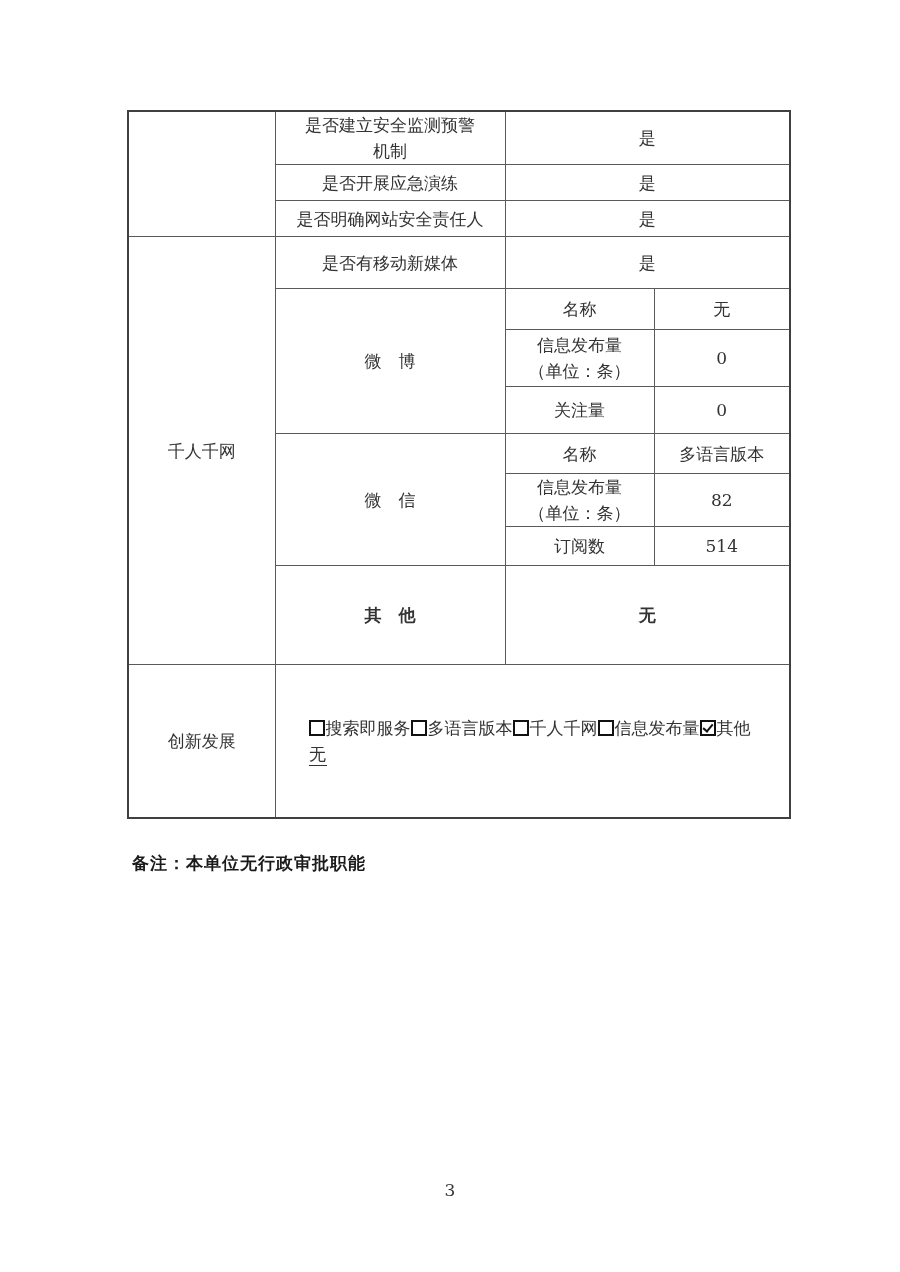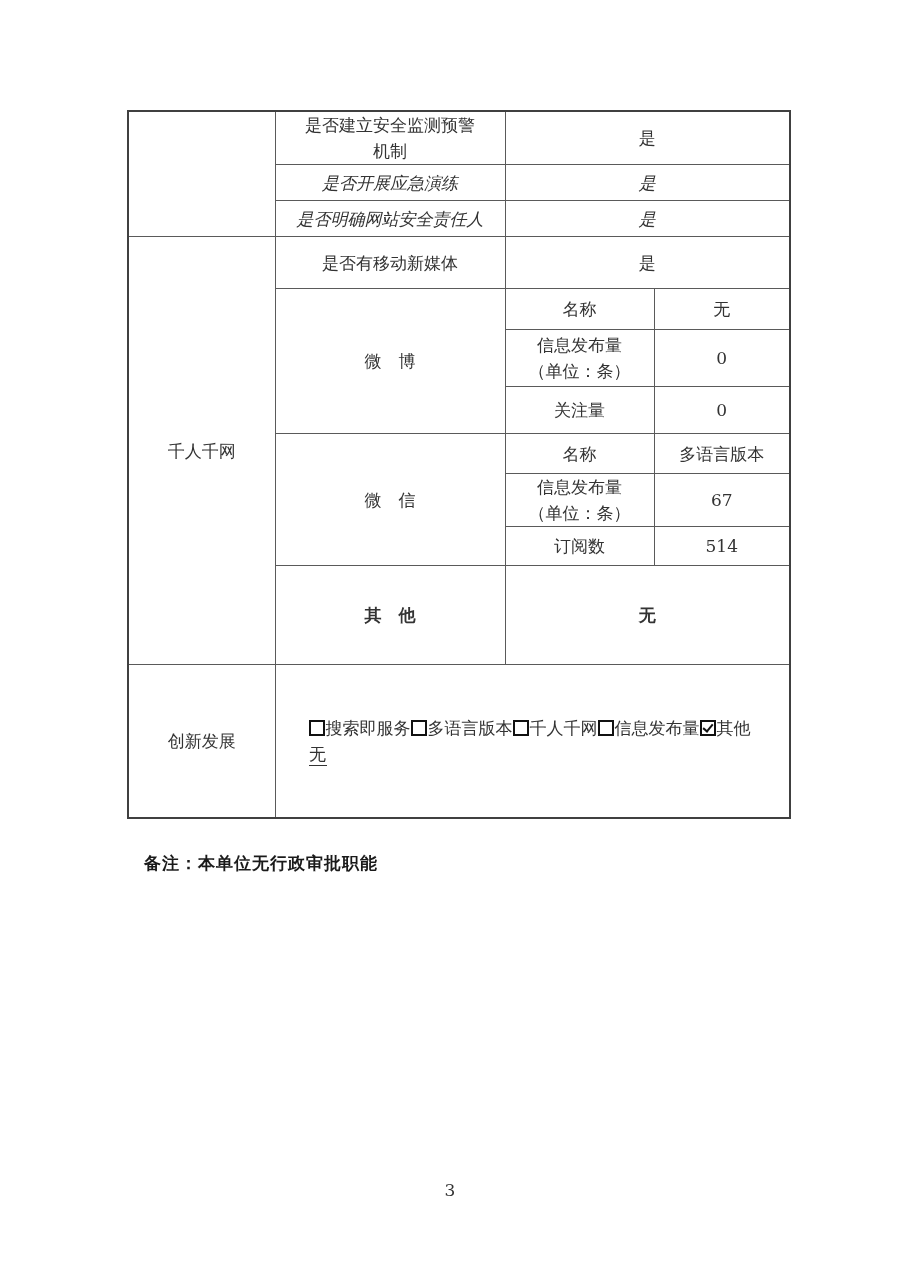--- a/index.html
+++ b/index.html
@@ -27,21 +27,21 @@
     border: 1px solid #5a5a5a;
     text-align: center;
     vertical-align: middle;
     font-size: 17px;
     line-height: 26px;
     padding: 0;
     overflow: hidden;
   }
   
   .rh53  { height: 53px; padding-left: 24px; }
-  .rh36  { height: 36px; font-style: italic; }
+  .rh36  { height: 36px; }
   .rh52  { height: 52px; }
   .rh41  { height: 41px; }
   .rh57  { height: 57px; }
   .rh47  { height: 47px; }
   .rh40  { height: 40px; }
   .rh51  { height: 51px; }
   .rh39  { height: 39px; }
   .rh99  { height: 99px; font-weight: bold; }
   .rh153 { height: 153px; }
 
@@ -75,21 +75,21 @@
   .cb-item { white-space: nowrap; }
   .underlined {
     display: inline-block;
     border-bottom: 1px solid #333333;
     line-height: 21px;
     min-width: 18px;
     text-align: center;
   }
   .remark {
     position: absolute;
-    left: 144px;
+    left: 132px;
     top: 852px;
     font-size: 17px;
     font-weight: bold;
     color: #1a1a1a;
     letter-spacing: 1px;
   }
   .page-number {
     position: absolute;
     left: 0;
     right: 0;
@@ -154,21 +154,21 @@
     <tr class="rh40">
       <td rowspan="3">微　信</td>
       <td>名称</td>
       <td>多语言版本</td>
     </tr>
     <tr class="rh51">
       <td>
         <div>信息发布量</div>
         <div>（单位：条）</div>
       </td>
-      <td>67</td>
+      <td>82</td>
     </tr>
     <tr class="rh39">
       <td>订阅数</td>
       <td>514</td>
     </tr>
 
     <tr class="rh99">
       <td>其　他</td>
       <td colspan="2">无</td>
     </tr>

